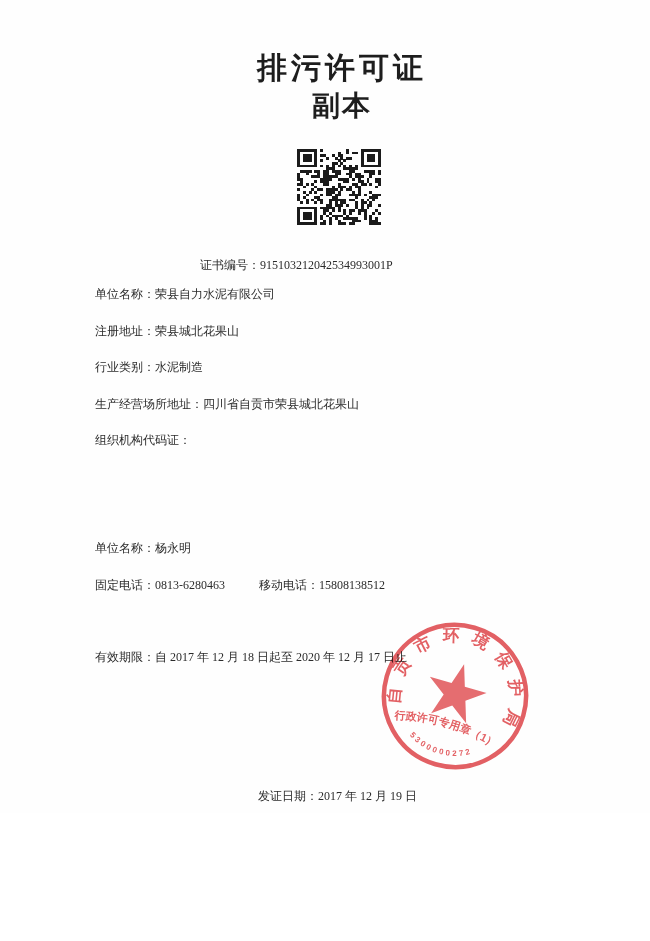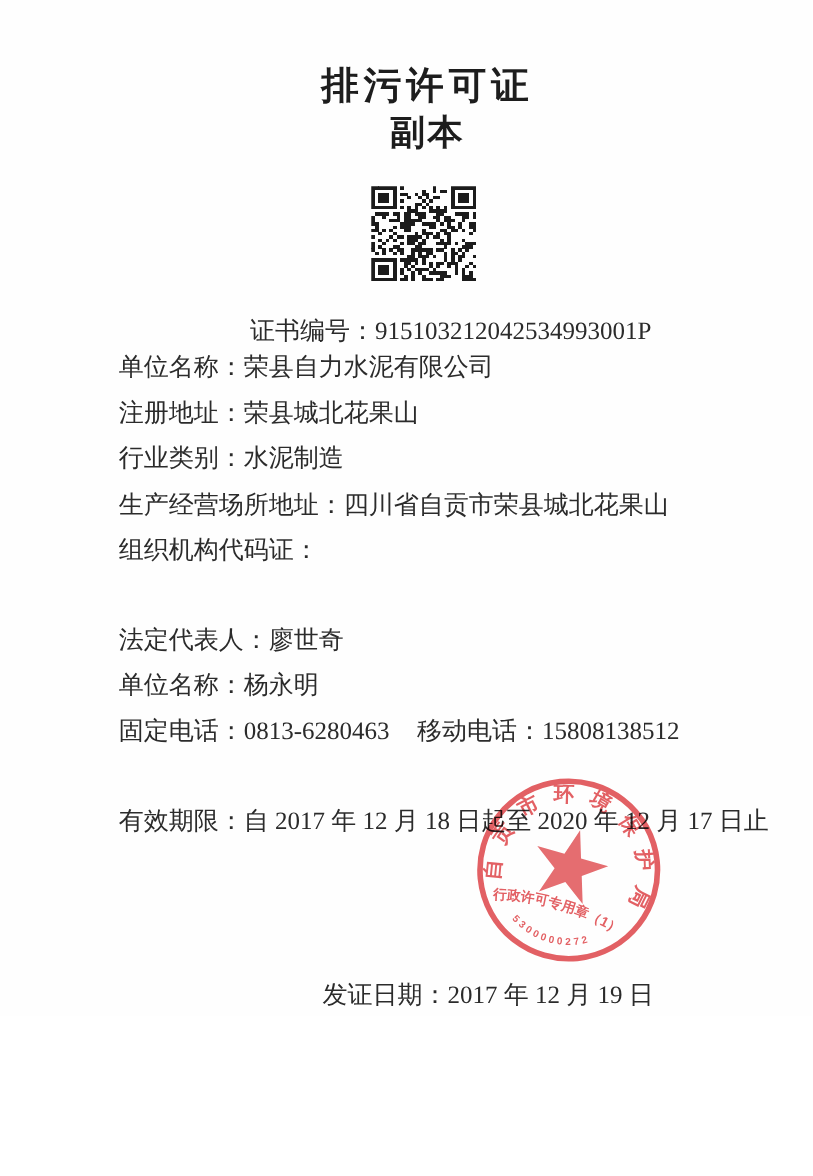--- a/index.html
+++ b/index.html
@@ -25,26 +25,26 @@
     position:absolute;top:87px;left:17px;width:650px;
     text-align:center;
     font-family:"Liberation Sans","DejaVu Sans",sans-serif;
     font-size:28px;font-weight:bold;letter-spacing:2px;color:#1d1d1d;
   }
   .qr{
     position:absolute;left:297px;top:149px;width:84px;height:76px;
   }
   .line{
     position:absolute;left:95px;
-    font-size:20px;line-height:22px;white-space:nowrap;
+    font-size:12px;line-height:22px;white-space:nowrap;
     color:var(--ink);
   }
   .line .lbl,.line .val{color:inherit;}
   .cert-line{left:200px;top:254px;}
-  .mobile-part{margin-left:22px;}
+  .mobile-part{margin-left:34px;}
   .seal{
     position:absolute;left:377px;top:618px;width:156px;height:156px;
     transform:rotate(16deg);
     opacity:.88;
     mix-blend-mode:multiply;
     pointer-events:none;
   }
   .seal-ring{stroke:var(--seal);}
   .seal-star{fill:var(--seal);opacity:.92;}
   .seal-ring-text{
@@ -471,23 +471,20 @@
   </div>
   <div class="line" style="top:356px">
     <span class="lbl">行业类别：</span><span class="val">水泥制造</span>
   </div>
   <div class="line" style="top:429px">
     <span class="lbl">组织机构代码证：</span><span class="val"></span>
   </div>
   <div class="line" style="top:393px">
     <span class="lbl">生产经营场所地址：</span><span class="val">四川省自贡市荣县城北花果山</span>
   </div>
-  <div class="line" style="top:501px">
-    <span class="lbl">法定代表人：</span><span class="val">廖世奇</span>
-  </div>
   <div class="line" style="top:537px">
     <span class="lbl">单位名称：</span><span class="val">杨永明</span>
   </div>
 
   <div class="line" style="top:574px">
     <span>固定电话：</span><span>0813-6280463</span><span class="mobile-part">移动电话：</span><span>15808138512</span>
   </div>
 
   <div class="line" style="top:646px">
     <span class="lbl">有效期限：</span><span class="val">自 2017 年 12 月 18 日起至 2020 年 12 月 17 日止</span>

